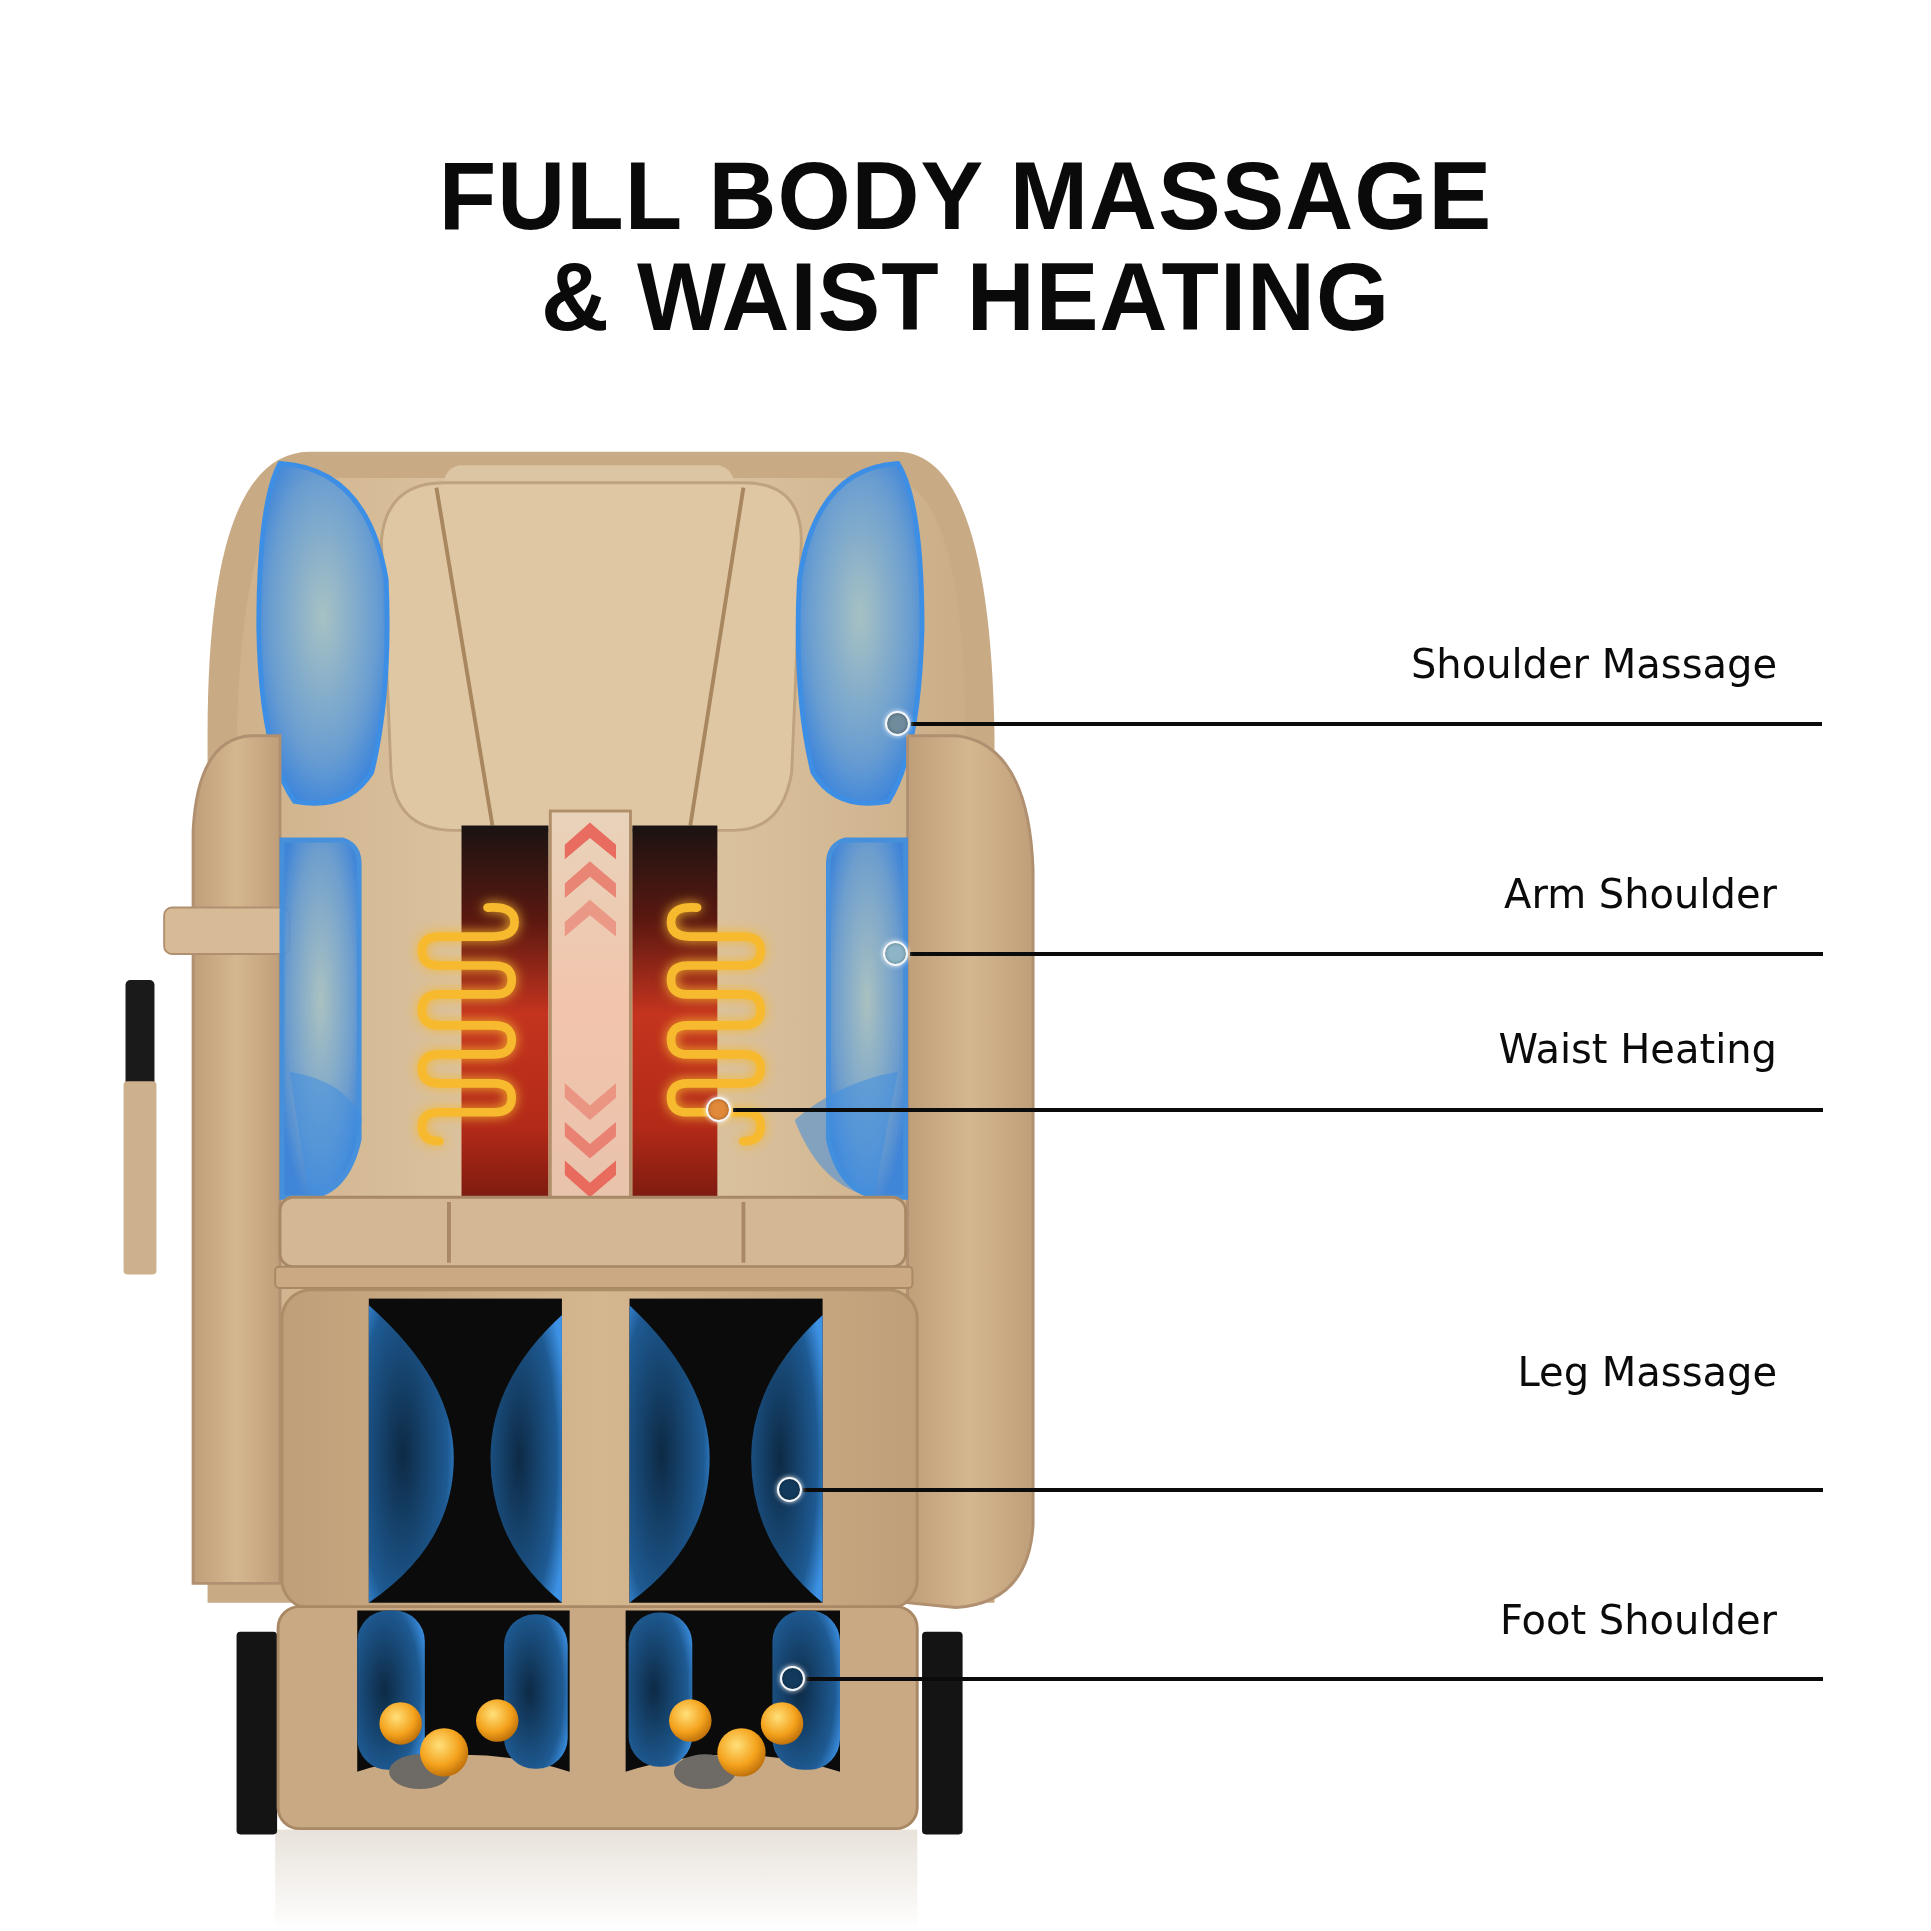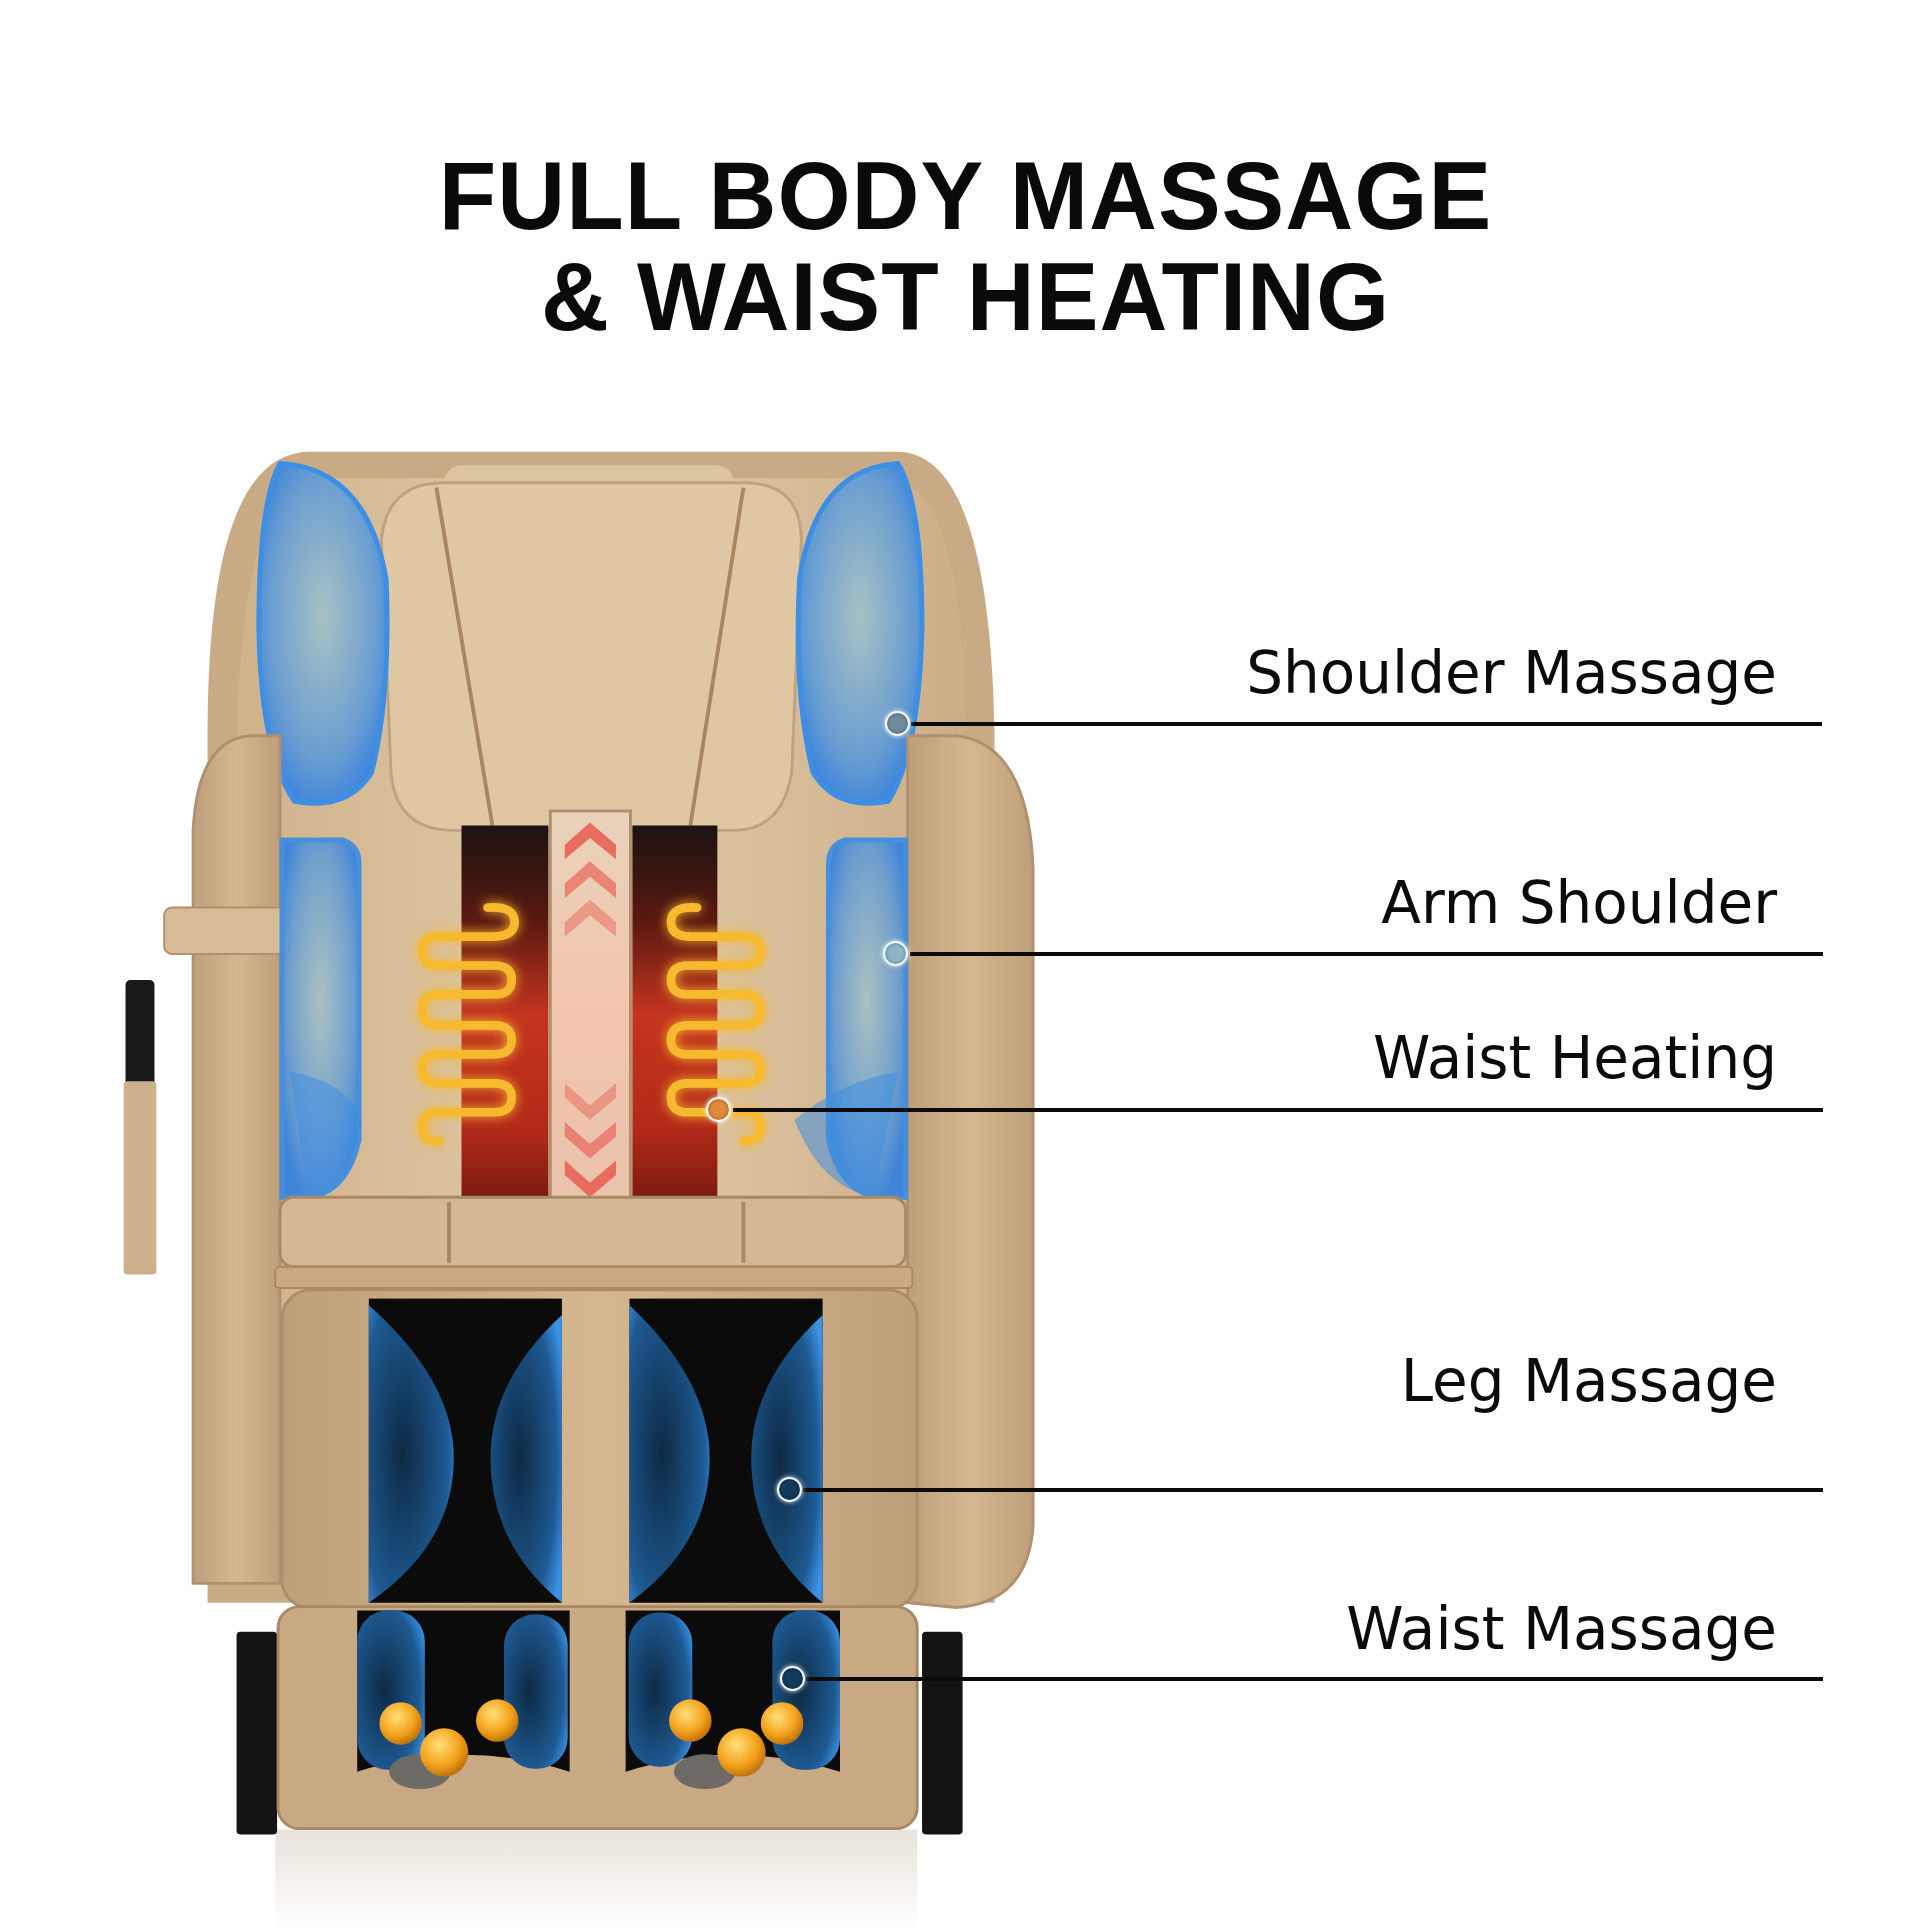--- a/index.html
+++ b/index.html
@@ -1,21 +1,21 @@
 <!DOCTYPE html>
 <html><head>
 <meta charset="utf-8">
 <style>
   html, body { margin:0; padding:0; background:#ffffff; }
   body { width:1931px; height:1931px; position:relative; overflow:hidden; font-family:"Liberation Sans", "DejaVu Sans", sans-serif; }
   .title { position:absolute; left:0; width:1931px; text-align:center; font-family:"Liberation Sans", sans-serif; font-weight:700; color:#0a0a0a; font-size:97px; line-height:1; letter-spacing:1px; transform:scaleX(0.97); }
   .title.l1 { top:147px; }
   .title.l2 { top:248px; }
   #scene { position:absolute; left:0; top:0; width:1931px; height:1931px; }
-  .label { position:absolute; right:154px; font-family:"DejaVu Sans", sans-serif; font-size:58px; color:#0b0b0b; line-height:1; white-space:nowrap; }
+  .label { position:absolute; right:154px; font-family:"DejaVu Sans", sans-serif; font-size:40px; color:#0b0b0b; line-height:1; white-space:nowrap; }
   .leader { position:absolute; height:3.9px; background:#0b0b0b; }
   .dot { position:absolute; width:21px; height:21px; margin-left:-12.6px; margin-top:-12.6px; border-radius:50%; border:2.9px solid #f4f7fa; box-shadow:0 0 5.8px rgba(255,255,255,0.9), inset 0 0 3.9px rgba(0,0,0,0.35); }
 </style>
 </head>
 <body>
 
 <div class="title l1">FULL BODY MASSAGE</div>
 <div class="title l2">&amp; WAIST HEATING</div>
 
 <svg id="scene" viewBox="0 0 2000 2000">
@@ -170,18 +170,18 @@
     <div class="label" style="top:1029px">Waist Heating</div>
     <div class="leader" style="left:733px; width:1090px; top:1108px"></div>
     <div class="dot" style="left:719px; top:1110px; background:#e0893a"></div>
   </div>
   <div class="callout">
     <div class="label" style="top:1352px">Leg Massage</div>
     <div class="leader" style="left:803px; width:1020px; top:1488px"></div>
     <div class="dot" style="left:790px; top:1490px; background:#123a5c"></div>
   </div>
   <div class="callout">
-    <div class="label" style="top:1600px">Waist Massage</div>
+    <div class="label" style="top:1600px">Foot Shoulder</div>
     <div class="leader" style="left:806px; width:1017px; top:1677px"></div>
     <div class="dot" style="left:793px; top:1679px; background:#123a5c"></div>
   </div>
 </div>
 
 
 </body></html>

